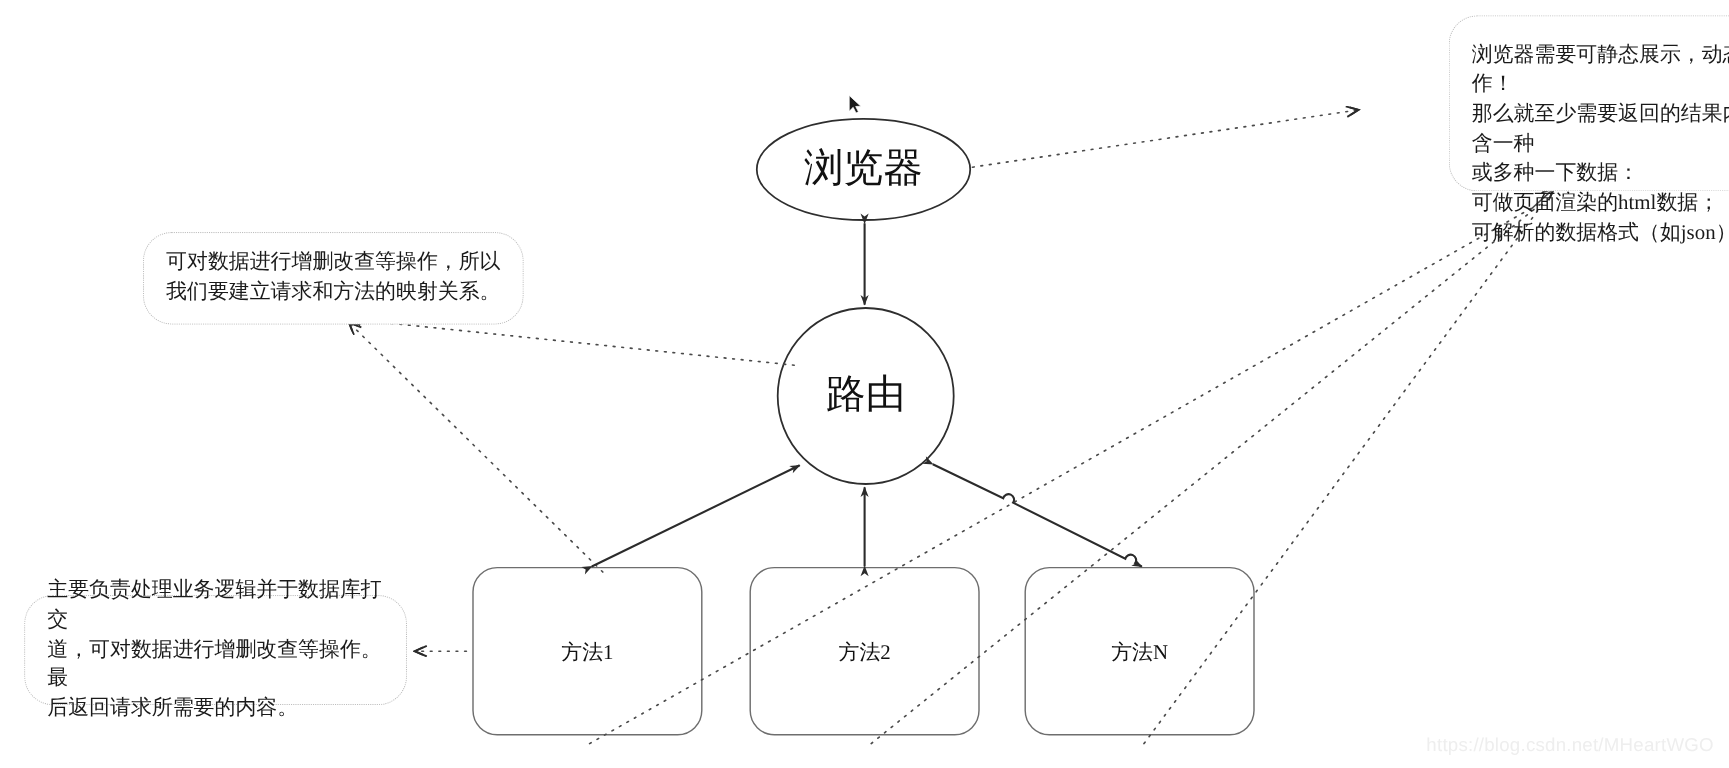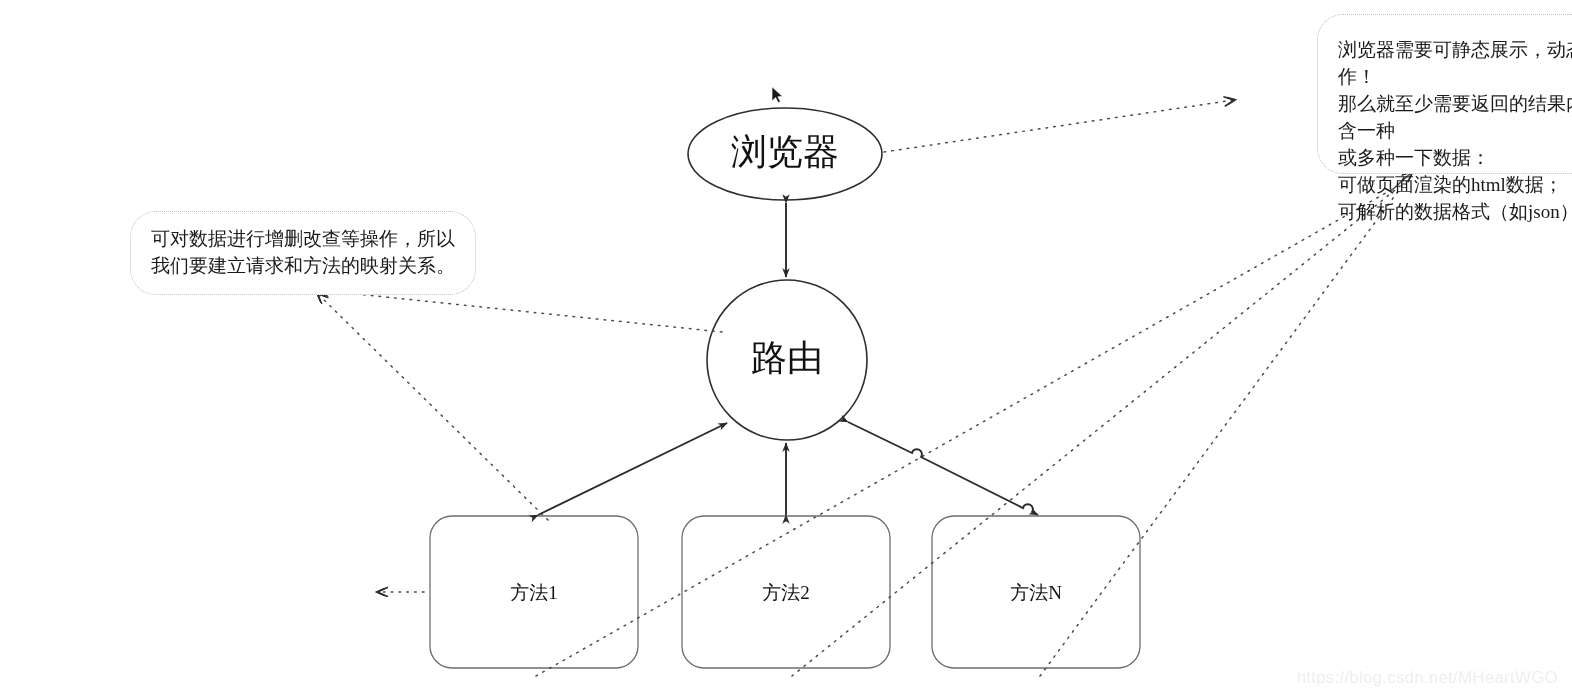--- a/index.html
+++ b/index.html
@@ -159,20 +159,23 @@
 
   <div class="callout" id="callout-browser">浏览器需要可静态展示，动态操作！
 那么就至少需要返回的结果内包含一种
 或多种一下数据：
 可做页面渲染的html数据；
 可解析的数据格式（如json）。</div>
 
   <div class="callout" id="callout-route">可对数据进行增删改查等操作，所以
 我们要建立请求和方法的映射关系。</div>
 
+  <div class="callout" id="callout-method">主要负责处理业务逻辑并于数据库打交
+道，可对数据进行增删改查等操作。最
+后返回请求所需要的内容。</div>
 
   <svg id="cursor" viewBox="0 0 14 18">
     <path d="M1,0.8 L1,15.2 L4.6,11.6 L7.2,16.8 L9.4,15.6 L6.9,10.8 L11.6,10.6 Z" fill="#1a1a1a" stroke="#ffffff" stroke-width="0.7"></path>
   </svg>
 
   <div id="watermark">https://blog.csdn.net/MHeartWGO</div>
 
 </div>
 
 </body></html>

